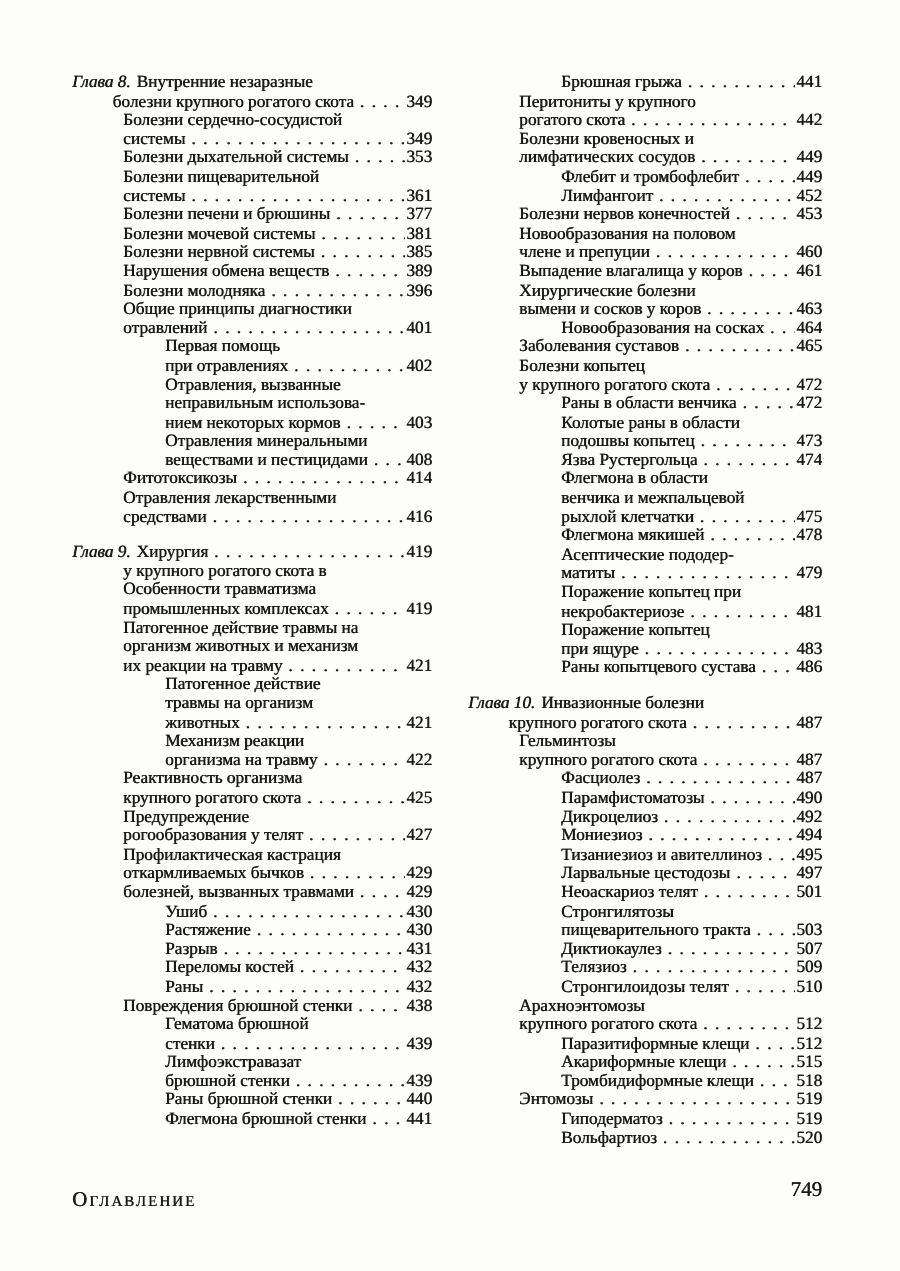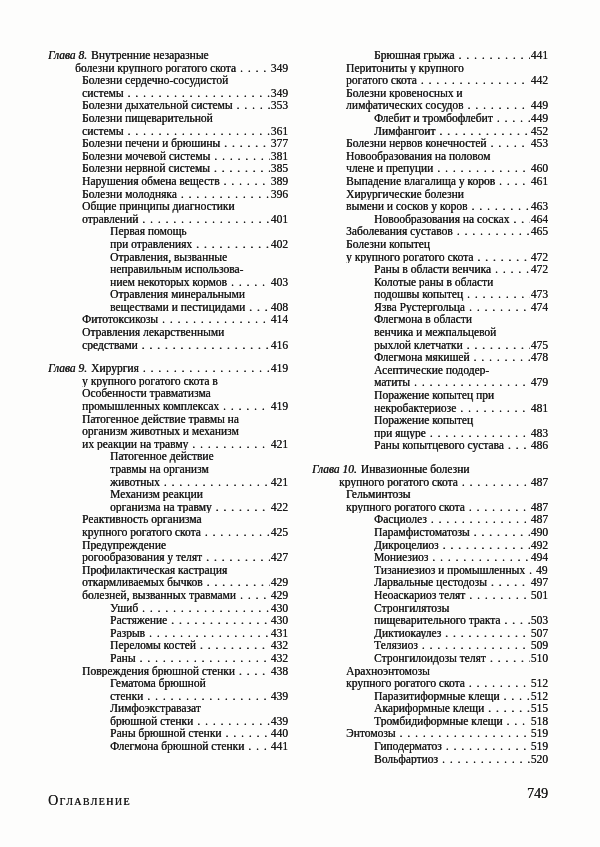--- a/index.html
+++ b/index.html
@@ -477,21 +477,21 @@
           <span class="t">Дикроцелиоз</span>
           <span class="leader"></span>
           <span class="p">492</span>
         </div>
         <div class="line ind-3">
           <span class="t">Мониезиоз</span>
           <span class="leader"></span>
           <span class="p">494</span>
         </div>
         <div class="line ind-3">
-          <span class="t">Тизаниезиоз и промышленных</span>
+          <span class="t">Тизаниезиоз и авителлиноз</span>
           <span class="leader"></span>
           <span class="p">495</span>
         </div>
         <div class="line ind-3">
           <span class="t">Ларвальные цестодозы</span>
           <span class="leader"></span>
           <span class="p">497</span>
         </div>
         <div class="line ind-3">
           <span class="t">Неоаскариоз телят</span>

